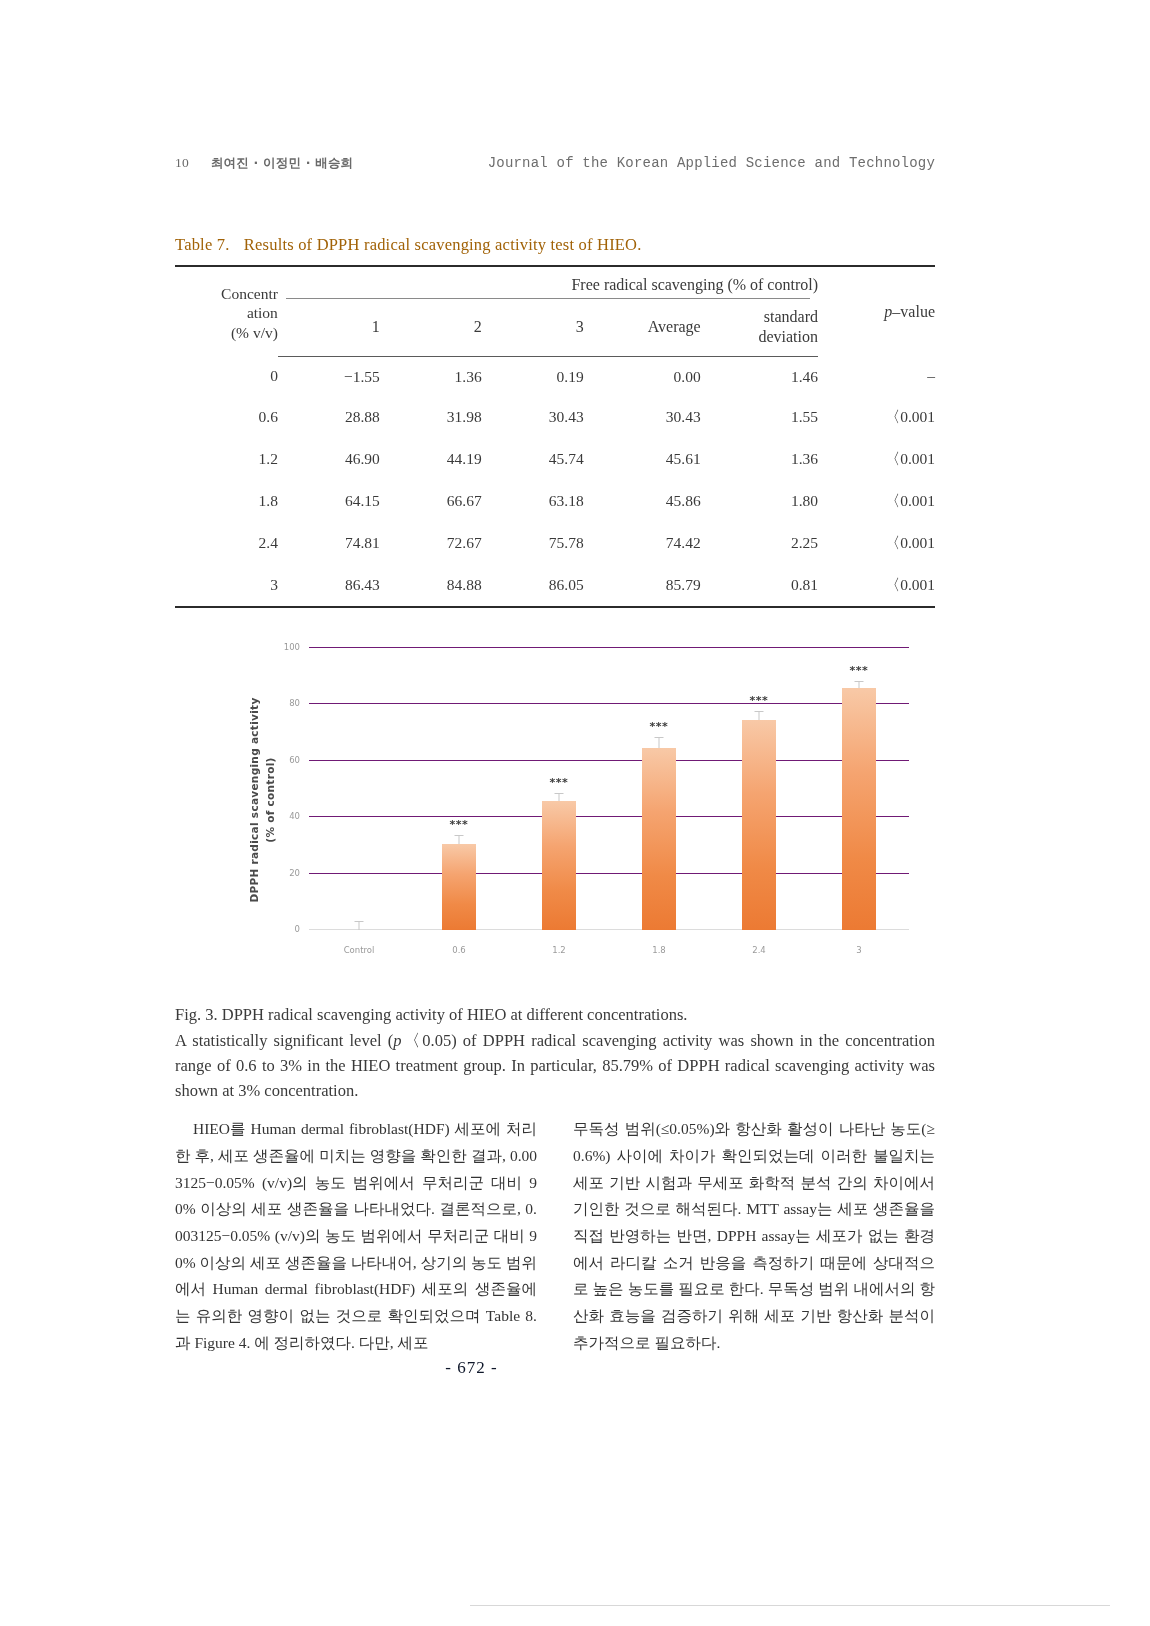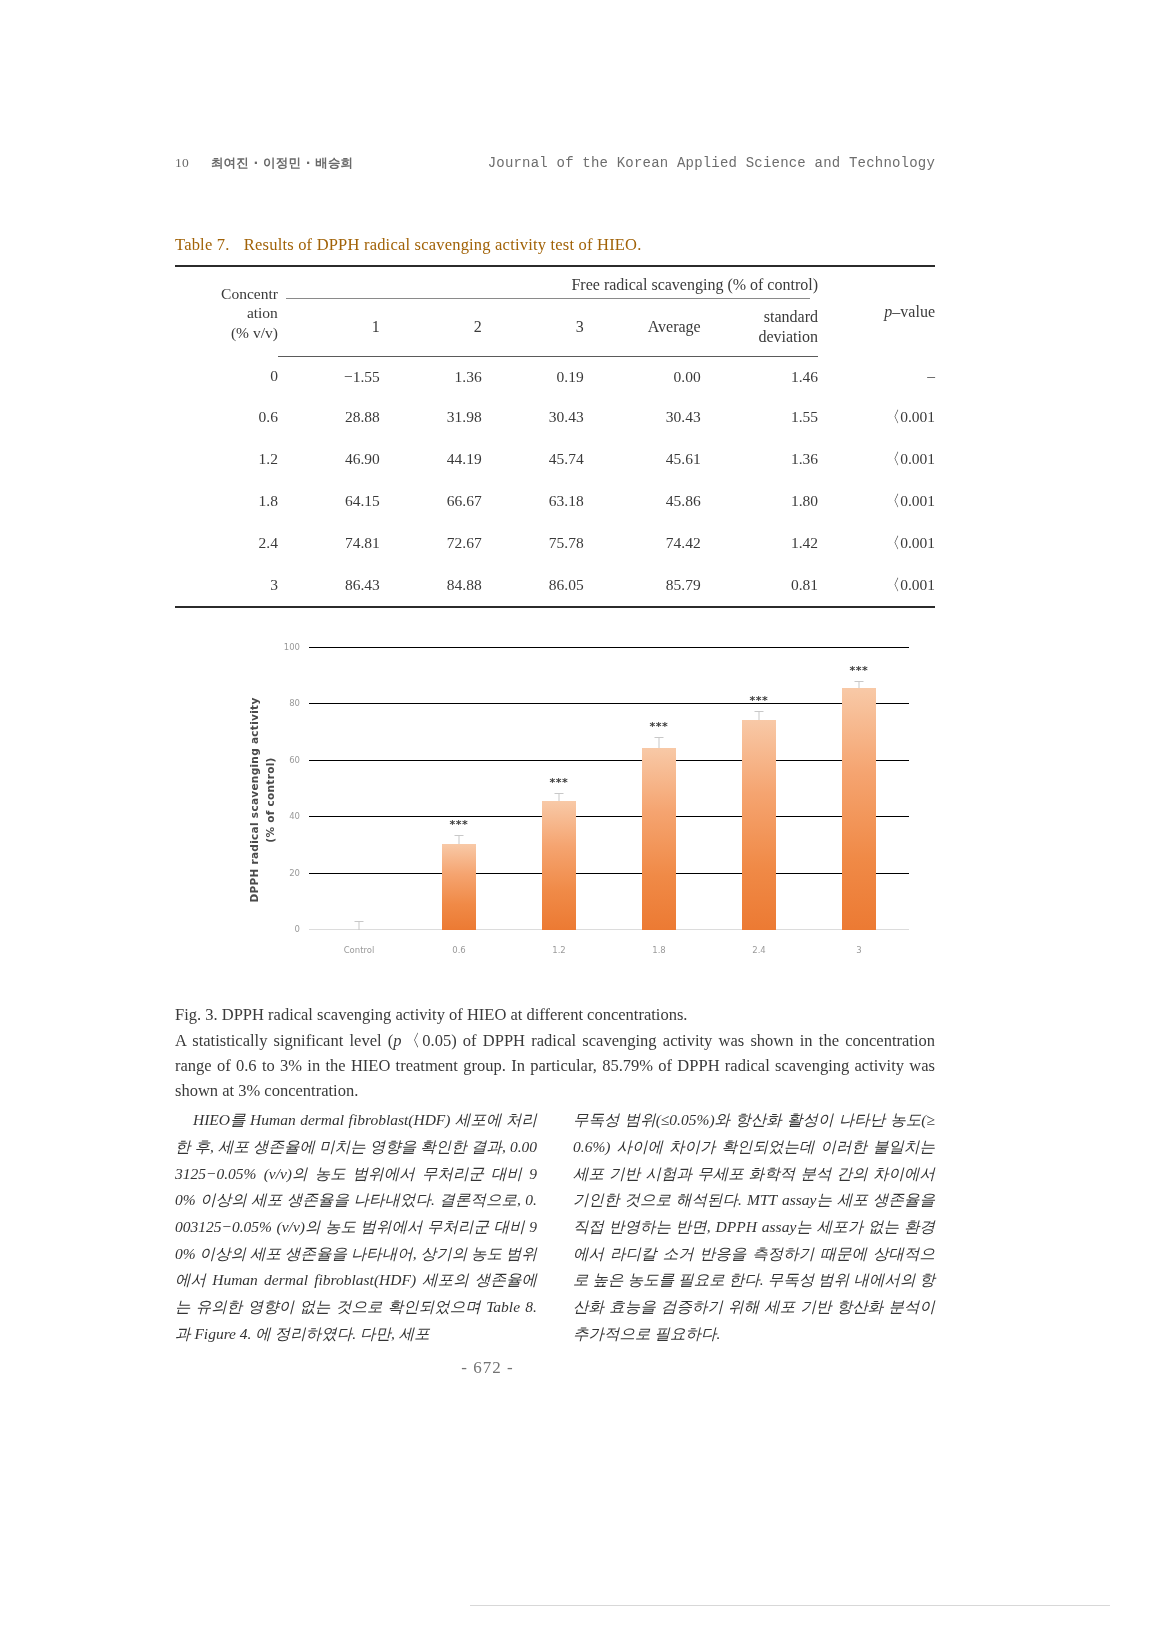--- a/index.html
+++ b/index.html
@@ -154,21 +154,21 @@
     left: 76px;
     top: 14px;
     width: 600px;
     height: 282px;
   }
   .gridline {
     position: absolute;
     left: 0;
     width: 100%;
     height: 1px;
-    background: #000000;
+    background: #701a75;
   }
   .gridline.zero { background: #dcdcdc; }
   .ytick {
     position: absolute;
     right: 100%;
     margin-right: 9px;
     transform: translateY(-50%);
     font-family: "DejaVu Sans", sans-serif;
     font-size: 8.5px;
     color: #9a9a9a;
@@ -264,22 +264,21 @@
     margin-top: 40px;
     font-family: "DejaVu Sans", sans-serif;
     font-weight: 700;
     font-size: 15.5px;
     color: #222;
     letter-spacing: .2px;
   }
   .cols {
     display: flex;
     gap: 36px;
-    margin-top: 4px;
-    font-style: italic;
+    margin-top: 13px;
   }
   .col {
     width: 362px;
     font-size: 15.5px;
     line-height: 1.72;
     color: #333;
     text-align: justify;
     text-align-last: left;
     word-break: break-all;
   }
@@ -287,23 +286,22 @@
   .col .indent { text-indent: 18px; }
   .col-right { padding-top: 0px; }
 
   .footer {
     position: absolute;
     left: 0;
     top: 1358px;
     width: 943px;
     text-align: center;
     font-size: 17px;
-    color: #737373;
+    color: #0f172a;
     letter-spacing: 1px;
-    padding-left: 16px;
   }
   .bottom-rule {
     position: absolute;
     left: 470px;
     top: 1605px;
     width: 640px;
     height: 1px;
     background: #d8d8d8;
   }
 </style>
@@ -401,21 +399,21 @@
           <td>45.86</td>
           <td>1.80</td>
           <td>〈0.001</td>
         </tr>
         <tr>
           <td>2.4</td>
           <td>74.81</td>
           <td>72.67</td>
           <td>75.78</td>
           <td>74.42</td>
-          <td>1.42</td>
+          <td>2.25</td>
           <td>〈0.001</td>
         </tr>
         <tr class="last-row">
           <td>3</td>
           <td>86.43</td>
           <td>84.88</td>
           <td>86.05</td>
           <td>85.79</td>
           <td>0.81</td>
           <td>〈0.001</td>

